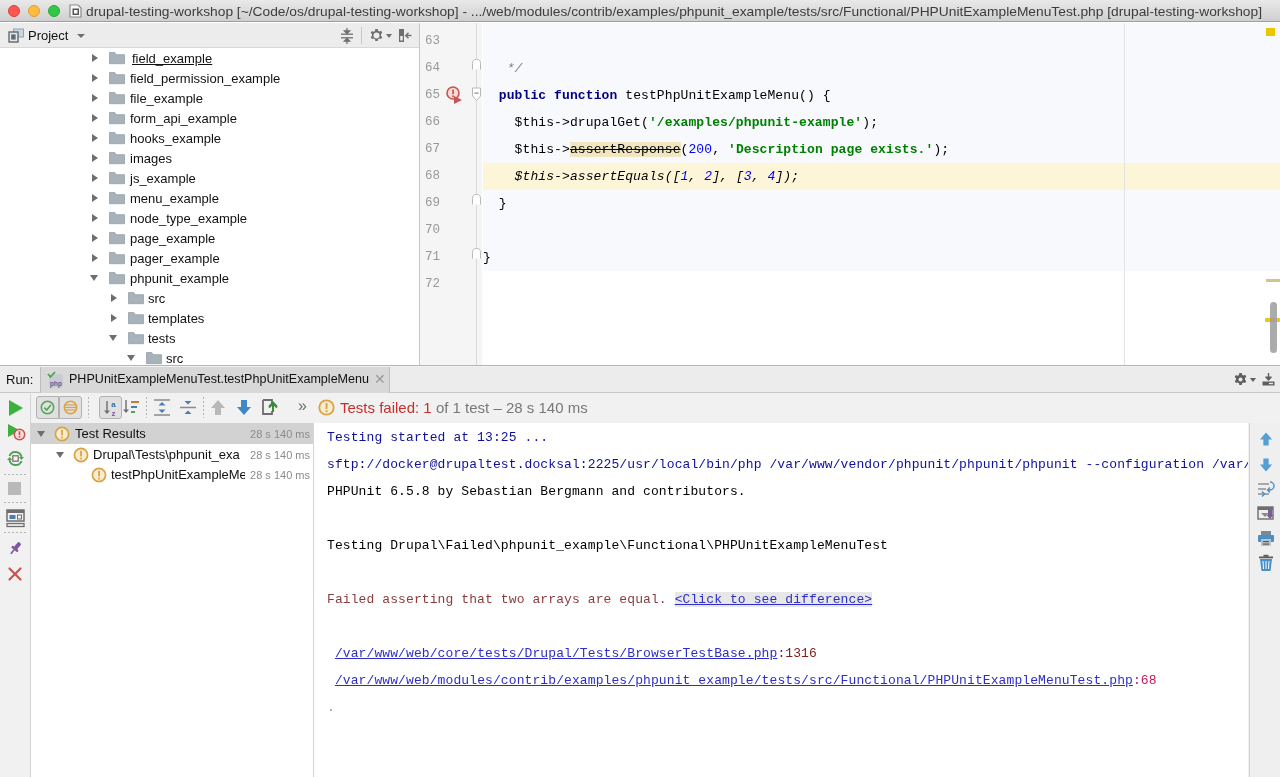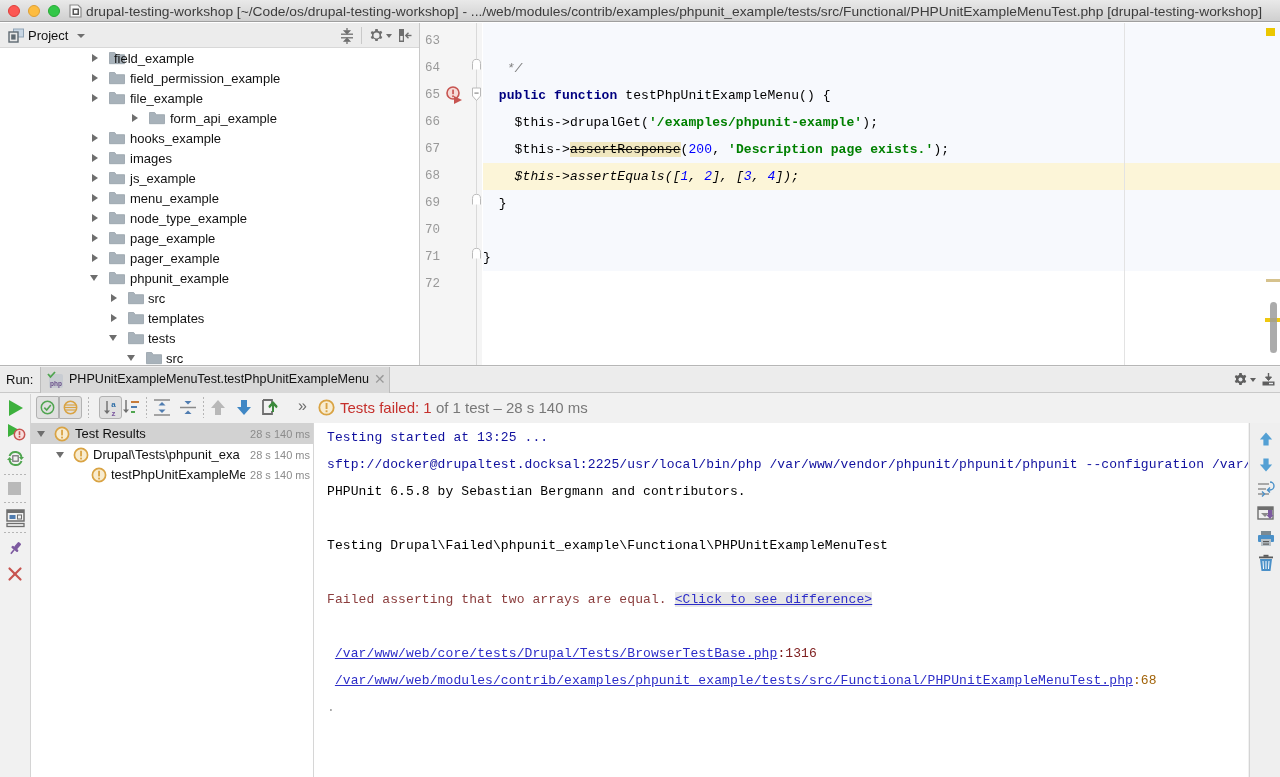--- a/index.html
+++ b/index.html
@@ -89,37 +89,37 @@
       <path d="M10.5 4.8 L7.8 7.5 l2.7 2.7" stroke-width="1.4"></path>
     </svg>
 </div>
 
 <div class="abs" id="projtree">
     <div class="trow" style="left:0;top:0px;width:419px;">
       <div class="tarrow-r" style="left:92px;"></div>
       <svg class="folder" style="left:109px;" viewBox="0 0 16 14">
         <path d="M0.5 1.5 h5.2 l1.6 2.2 h8.2 v9 h-15 z" fill="#a8b2ba" stroke="#97a1a9" stroke-width="0.8"></path>
       </svg>
-      <span class="tlabel" style="left:114px;">field_example</span>
+      <span class="tlabel" style="left:132px;text-decoration:underline;">field_example</span>
     </div>
     <div class="trow" style="left:0;top:20px;width:419px;">
       <div class="tarrow-r" style="left:92px;"></div>
       <svg class="folder" style="left:109px;" viewBox="0 0 16 14">
         <path d="M0.5 1.5 h5.2 l1.6 2.2 h8.2 v9 h-15 z" fill="#a8b2ba" stroke="#97a1a9" stroke-width="0.8"></path>
       </svg>
       <span class="tlabel" style="left:130px;">field_permission_example</span>
     </div>
     <div class="trow" style="left:0;top:40px;width:419px;">
       <div class="tarrow-r" style="left:92px;"></div>
       <svg class="folder" style="left:109px;" viewBox="0 0 16 14">
         <path d="M0.5 1.5 h5.2 l1.6 2.2 h8.2 v9 h-15 z" fill="#a8b2ba" stroke="#97a1a9" stroke-width="0.8"></path>
       </svg>
       <span class="tlabel" style="left:130px;">file_example</span>
     </div>
-    <div class="trow" style="left:0;top:60px;width:419px;margin-left:40px;">
+    <div class="trow" style="left:0;top:60px;width:419px;">
       <div class="tarrow-r" style="left:92px;"></div>
       <svg class="folder" style="left:109px;" viewBox="0 0 16 14">
         <path d="M0.5 1.5 h5.2 l1.6 2.2 h8.2 v9 h-15 z" fill="#a8b2ba" stroke="#97a1a9" stroke-width="0.8"></path>
       </svg>
       <span class="tlabel" style="left:130px;">form_api_example</span>
     </div>
     <div class="trow" style="left:0;top:80px;width:419px;">
       <div class="tarrow-r" style="left:92px;"></div>
       <svg class="folder" style="left:109px;" viewBox="0 0 16 14">
         <path d="M0.5 1.5 h5.2 l1.6 2.2 h8.2 v9 h-15 z" fill="#a8b2ba" stroke="#97a1a9" stroke-width="0.8"></path>
@@ -444,21 +444,21 @@
     </div>
   </div>
 
   <div id="console">
     <div class="mono cline" style="left:13px;top:1px;color:#0f0f9e;">Testing started at 13:25 ...</div>
     <div class="mono cline" style="left:13px;top:28px;color:#0f0f9e;">sftp://docker@drupaltest.docksal:2225/usr/local/bin/php /var/www/vendor/phpunit/phpunit/phpunit --configuration /var/www</div>
     <div class="mono cline" style="left:13px;top:55px;color:#000;">PHPUnit 6.5.8 by Sebastian Bergmann and contributors.</div>
     <div class="mono cline" style="left:13px;top:109px;color:#000;">Testing Drupal\Failed\phpunit_example\Functional\PHPUnitExampleMenuTest</div>
     <div class="mono cline" style="left:13px;top:163px;"><span style="color:#8b3d3d;">Failed asserting that two arrays are equal. </span><span class="clink" style="background:#e7e7e7;">&lt;Click to see difference&gt;</span></div>
     <div class="mono cline" style="left:13px;top:217px;"> <span class="clink">/var/www/web/core/tests/Drupal/Tests/BrowserTestBase.php</span><span style="color:#7f2020;">:1316</span></div>
-    <div class="mono cline" style="left:13px;top:244px;"> <span class="clink">/var/www/web/modules/contrib/examples/phpunit_example/tests/src/Functional/PHPUnitExampleMenuTest.php</span><span style="color:#a16207;">:68</span></div>
+    <div class="mono cline" style="left:13px;top:244px;"> <span class="clink">/var/www/web/modules/contrib/examples/phpunit_example/tests/src/Functional/PHPUnitExampleMenuTest.php</span><span style="color:#be185d;">:68</span></div>
     <div class="mono cline" style="left:13px;top:271px;color:#9a9a9a;">.</div>
   </div>
 
   <div id="rightcol">
     <svg class="abs" style="left:9px;top:8px;" width="14" height="16" viewBox="0 0 16 17">
         <path d="M8 1 L15 9 H11 V16 H5 V9 H1 Z" fill="#54a0d4"></path>
       </svg>
     <svg class="abs" style="left:9px;top:34px;" width="14" height="16" viewBox="0 0 16 17">
         <path d="M8 16 L15 8 H11 V1 H5 V8 H1 Z" fill="#54a0d4"></path>
       </svg>

